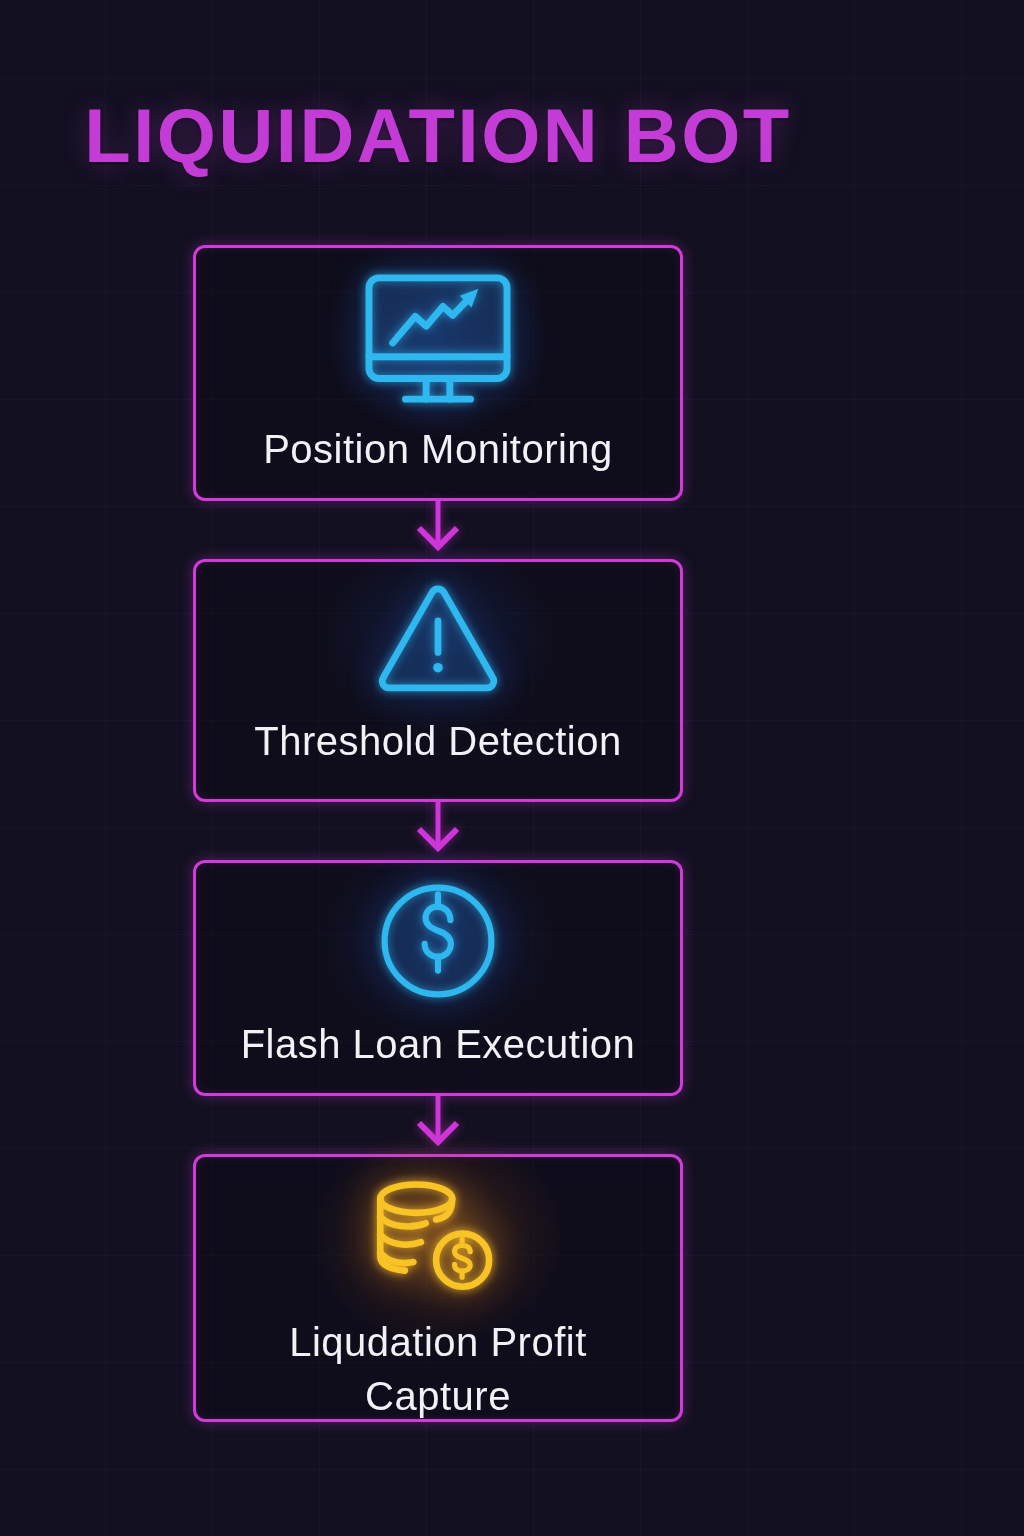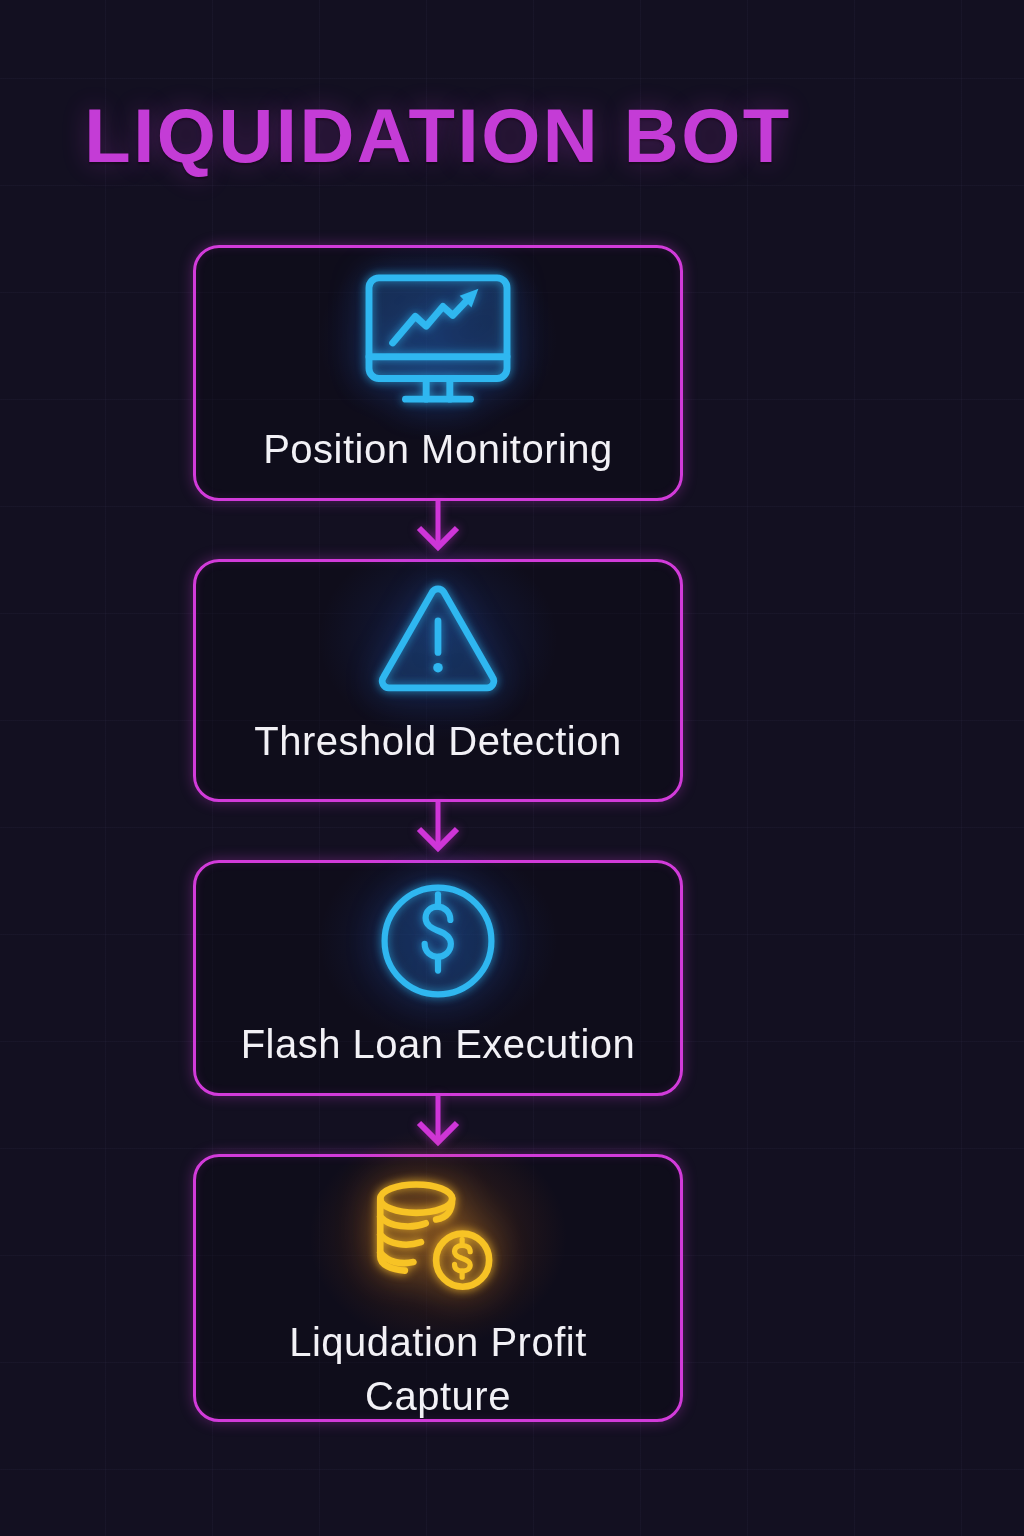--- a/index.html
+++ b/index.html
@@ -43,21 +43,21 @@
   .flow {
     margin-top: 66px;
     display: flex;
     flex-direction: column;
     align-items: center;
   }
 
   .step-box {
     width: 490px;
     border: 3.5px solid #d23bda;
-    border-radius: 26px;
+    border-radius: 12px;
     background: rgba(10,8,18,0.35);
     box-shadow: 0 0 14px rgba(210,59,218,0.35),
                 inset 0 0 10px rgba(210,59,218,0.12);
     display: flex;
     flex-direction: column;
     align-items: center;
   }
 
   .step-box .icon-wrap {
     position: relative;

